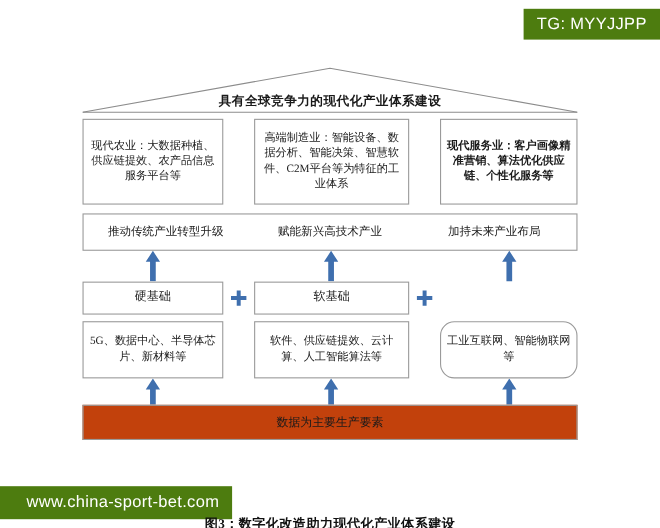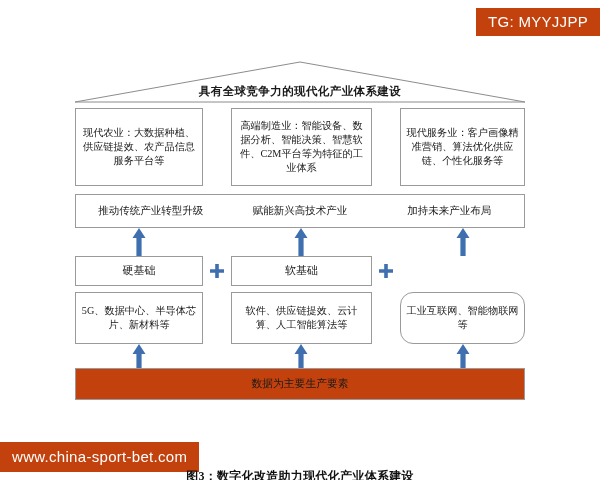--- a/index.html
+++ b/index.html
@@ -11,36 +11,36 @@
     height: 480px;
     background: #ffffff;
     font-family: "Liberation Serif", "DejaVu Serif", serif;
     position: relative;
     overflow: hidden;
   }
 
   
   .wm {
     position: absolute;
-    background: #c2410c;
+    background: #4d7c0f;
     color: #ffffff;
     font-family: "Liberation Sans", "DejaVu Sans", sans-serif;
     letter-spacing: 0.3px;
     white-space: nowrap;
   }
   #wm-top {
     top: 8px;
     right: 0px;
     padding: 5px 12px 6px 12px;
     font-size: 15px;
   }
   #wm-bottom {
     left: 0px;
     bottom: 8px;
-    padding: 6px 12px 7px 12px;
+    padding: 6px 12px 7px 24px;
     font-size: 15px;
   }
 
   
   #diagram {
     position: absolute;
     left: 0;
     top: 60px;
     width: 600px;
     height: 360px;
@@ -81,21 +81,21 @@
     line-height: 1.38;
     font-size: 10.5px;
     padding: 2px 5px;
   }
   .box .txt { display: block; width: 100%; }
 
   
   .row1 { top: 48px; height: 78px; font-size: 10.2px; }
   #box-agri  { left: 75px;  width: 128px; }
   #box-mfg   { left: 231px; width: 141px; }
-  #box-serv  { left: 400px; width: 125px; }
+  #box-serv  { left: 400px; width: 125px; font-weight: bold; }
 
   
   #band-strategy {
     position: absolute;
     left: 75px;
     top: 134px;
     width: 450px;
     height: 34px;
     box-sizing: border-box;
     border: 1px solid #9a9a9a;

